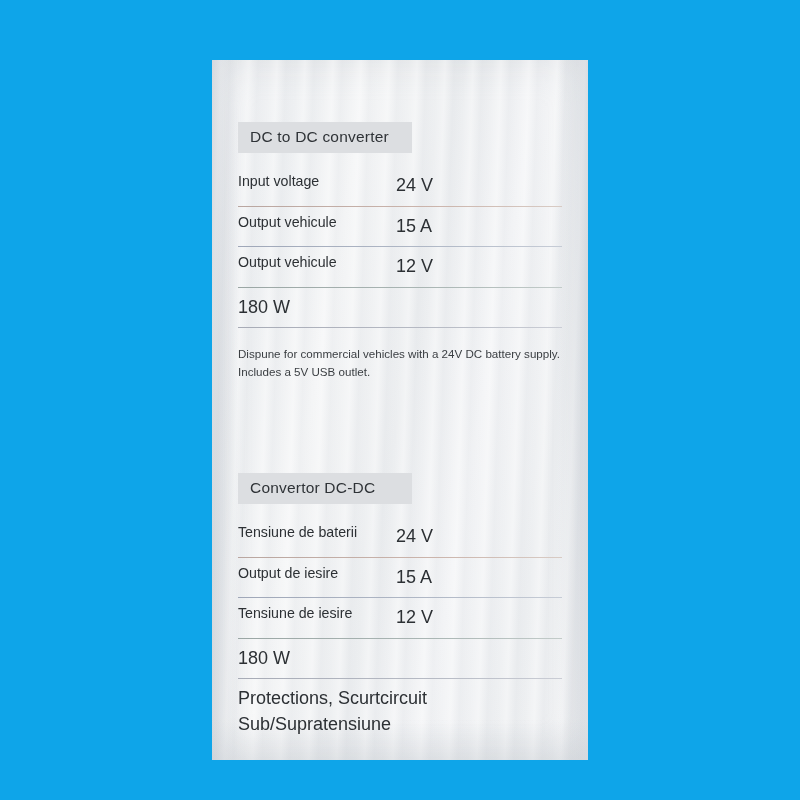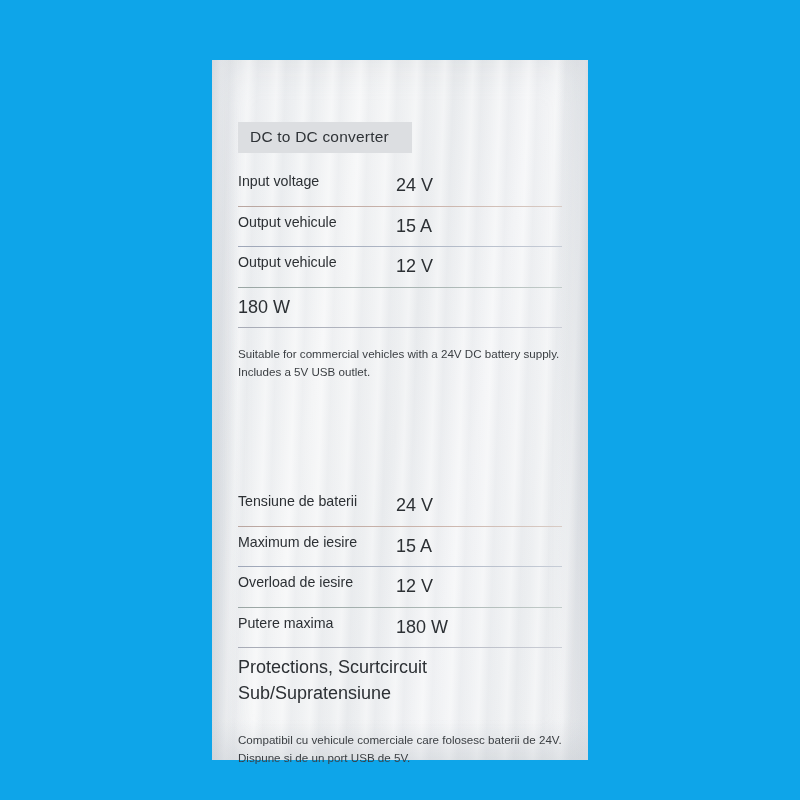--- a/index.html
+++ b/index.html
@@ -170,59 +170,57 @@
           </div>
 
           <div class="spec-row">
             <div class="value">180 W</div>
             <div class="rule r4"></div>
           </div>
 
 
         </div>
 
-        <div class="note">Suitable for commercial vehicles with a 24V DC battery supply.
+        <div class="note">Dispune for commercial vehicles with a 24V DC battery supply.
 Includes a 5V USB outlet.</div>
       </div>
 
       <div class="section second">
+        <div class="section-title-bar">Convertor DC-DC</div>
 
         <div class="spec-table">
 
           <div class="spec-row">
             <div class="label">Tensiune de baterii</div>
             <div class="value">24 V</div>
             <div class="rule r1"></div>
           </div>
 
           <div class="spec-row">
-            <div class="label">Maximum de iesire</div>
+            <div class="label">Output de iesire</div>
             <div class="value">15 A</div>
             <div class="rule r2"></div>
           </div>
 
           <div class="spec-row">
-            <div class="label">Overload de iesire</div>
+            <div class="label">Tensiune de iesire</div>
             <div class="value">12 V</div>
             <div class="rule r3"></div>
           </div>
 
           <div class="spec-row">
-            <div class="label">Putere maxima</div>
             <div class="value">180 W</div>
             <div class="rule r4"></div>
           </div>
 
           <div class="spec-row">
             <div class="value">Protections, Scurtcircuit
 Sub/Supratensiune</div>
           </div>
 
         </div>
 
-        <div class="note">Compatibil cu vehicule comerciale care folosesc baterii de 24V.
-Dispune si de un port USB de 5V.</div>
       </div>
 
     </div>
   </div>
 
 </div>
 
 </body></html>

